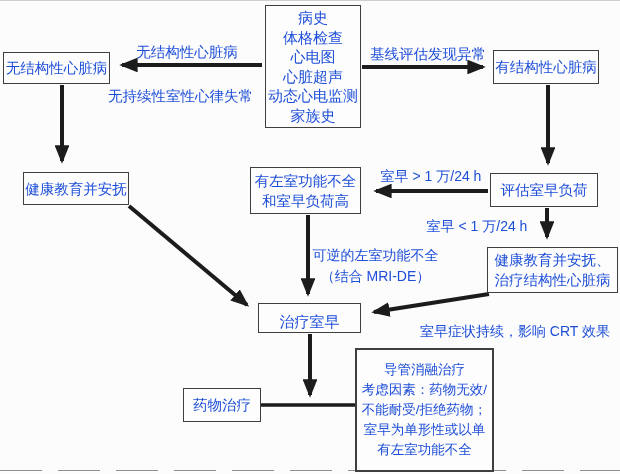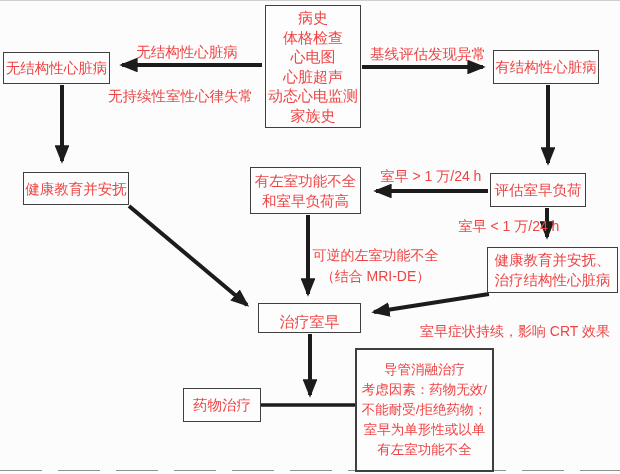--- a/index.html
+++ b/index.html
@@ -1,49 +1,49 @@
 <!DOCTYPE html>
 <html><head>
 <meta charset="utf-8">
 <style>
   html,body{margin:0;padding:0;background:#ffffff;}
   .figure{
     position:relative;width:620px;height:474px;background:#fcfcfc;
     font-family:"Liberation Sans","DejaVu Sans",sans-serif;
-    color:#ef4444;overflow:hidden;
+    color:#1d4ed8;overflow:hidden;
   }
   .arrows{position:absolute;left:0;top:0;}
   .box{
     position:absolute;box-sizing:border-box;background:#fdfdfd;
     border:1.5px solid #3f3f3f;
     display:flex;flex-direction:column;align-items:center;justify-content:center;
     text-align:center;font-size:15px;line-height:20px;z-index:2;
   }
   .lbl{
     position:absolute;z-index:3;font-size:14.5px;line-height:20px;
     text-align:center;white-space:nowrap;
   }
   .lbl.small{font-size:14px;}
   .lbl.left{text-align:right;}
   .multiline{white-space:normal;}
   #b-assessment{left:265px;top:5px;width:96px;height:123px;line-height:19.5px;}
   #b-no-structural{left:3px;top:52px;width:107px;height:32px;font-size:14.5px;}
   #b-structural{left:493px;top:50px;width:106px;height:34px;font-size:14.5px;}
   #b-reassure-left{left:23px;top:172px;width:106px;height:33px;font-size:14.5px;}
   #b-lv{left:250px;top:167px;width:111px;height:47px;font-size:14.5px;}
-  #b-burden{left:490px;top:173px;width:96px;height:34px;font-size:14.5px;}
+  #b-burden{left:490px;top:173px;width:108px;height:34px;font-size:14.5px;}
   #b-reassure-right{left:487px;top:247px;width:131px;height:46px;font-size:14.5px;}
   #b-treat{left:258px;top:303px;width:103px;height:30px;justify-content:flex-end;}
   #b-drug{left:183px;top:388px;width:78px;height:34px;font-size:14.5px;}
   #b-ablation{left:355px;top:348px;width:139px;height:124px;font-size:13.5px;line-height:20px;border-width:2px;}
   #lbl-no-structural{left:112px;top:42px;width:150px;}
   #lbl-no-sustained{left:83px;top:86px;width:195px;}
   #lbl-baseline{left:363px;top:44px;width:130px;}
   #lbl-pvc-gt{left:372px;top:166px;width:118px;}
-  #lbl-pvc-lt{left:450px;top:216px;width:118px;}
+  #lbl-pvc-lt{left:418px;top:216px;width:118px;}
   #lbl-reversible{left:303px;top:245px;width:145px;line-height:21px;}
   #lbl-persist{left:84px;top:249px;width:115px;}
   #lbl-persist-crt{left:378px;top:321px;width:232px;}
   .scan-top{position:absolute;top:0;left:0;width:620px;height:1px;background:#cfcfcf;z-index:1;}
   .scan-bottom{
     position:absolute;top:470px;left:0;width:620px;height:1px;z-index:1;
     background:repeating-linear-gradient(90deg,#909090 0 42px,transparent 42px 58px);
   }
 </style>
 </head>

